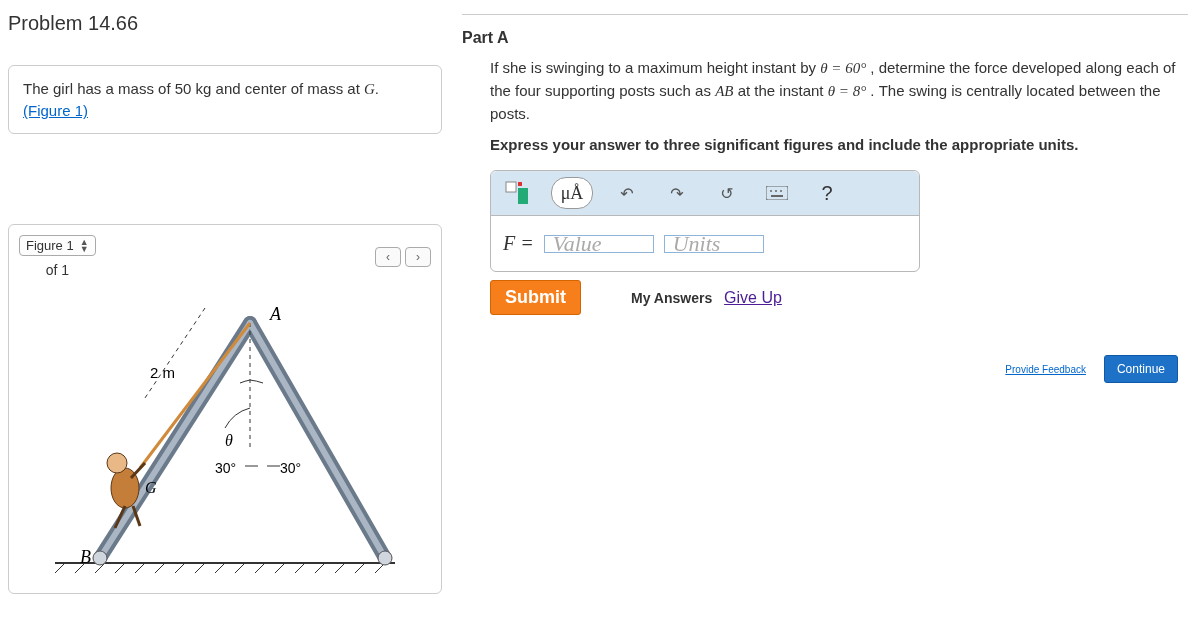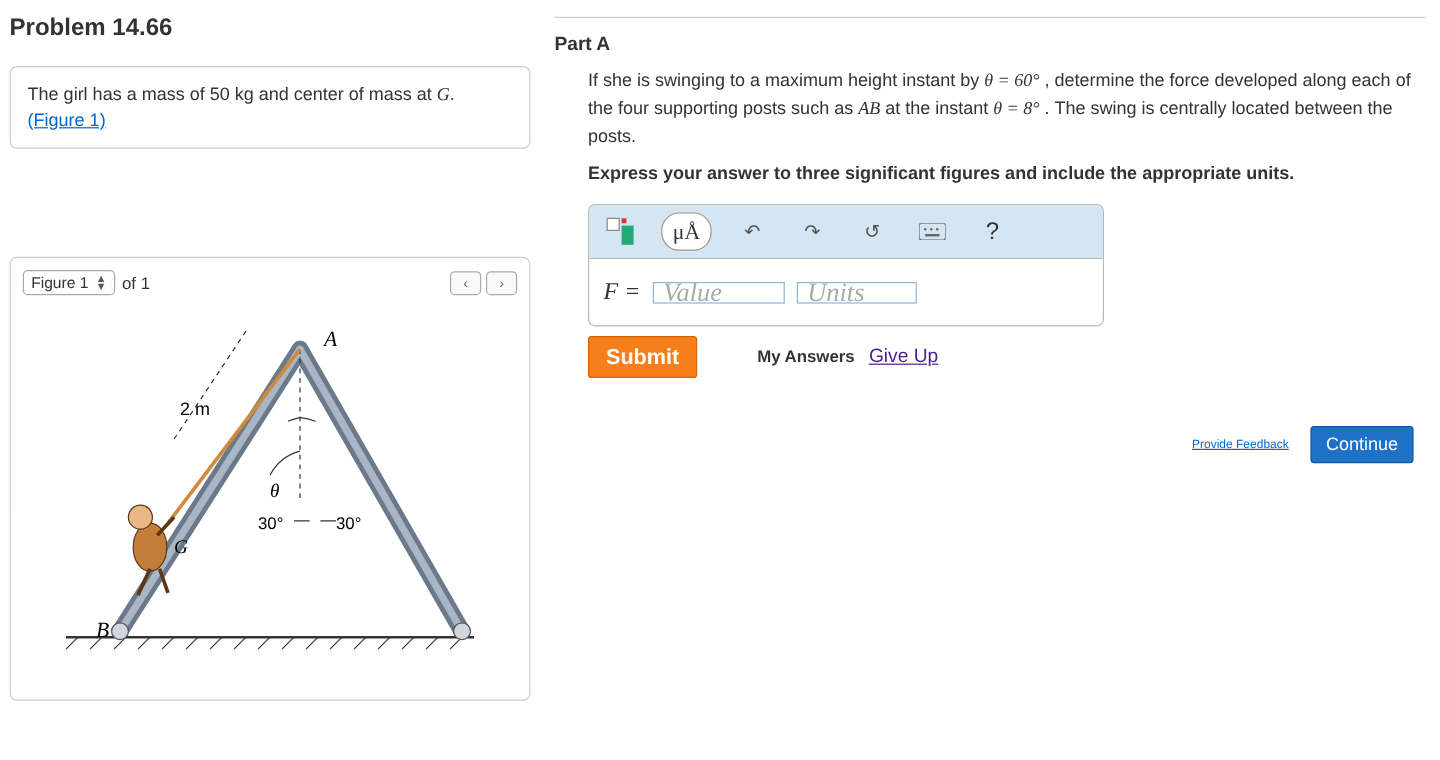--- a/index.html
+++ b/index.html
@@ -15,22 +15,22 @@
   .left-col {
     width: 450px;
     padding: 8px;
   }
   .right-col {
     flex: 1;
     padding: 8px 12px;
   }
   .problem-title {
     font-size: 20px;
-    font-weight: bold;
-    margin-bottom: 16px;
+    font-weight: normal;
+    margin-bottom: 26px;
     padding: 4px 0;
   }
   .intro-box {
     border: 1px solid #ccc;
     border-radius: 6px;
     padding: 12px 14px;
     font-size: 15px;
     line-height: 1.4;
   }
   .intro-box a { color: #0066cc; text-decoration: underline; text-align: right; }
@@ -44,21 +44,21 @@
     padding: 10px;
     position: relative;
     height: 370px;
   }
   .figure-header {
     display: flex;
     align-items: center;
     justify-content: space-between;
     margin-bottom: 10px;
   }
-  .fig-left { display: flex; align-items: center; gap: 6px; }
+  .fig-left { display: flex; align-items: center; gap: 6px; flex-direction: column; }
   .fig-select {
     border: 1px solid #aaa;
     border-radius: 4px;
     padding: 2px 6px;
     font-size: 13px;
     background: #fdfdfd;
     display: inline-flex;
     align-items: center;
     gap: 6px;
   }
@@ -181,21 +181,21 @@
     gap: 18px;
     padding-right: 10px;
   }
   .provide-feedback { color: #0066cc; text-decoration: underline; font-size:10px;}
   .continue-btn {
     background: #1d72c8;
     color: #fff;
     border: 1px solid #0e5aa8;
     border-radius: 3px;
     padding: 6px 12px;
-    font-size: 15px;
+    font-size: 12px;
   }
 </style>
 </head>
 <body>
 
 <div class="left-col">
   <div class="problem-title">Problem 14.66</div>
 
   <div class="intro-box">
     <span>The girl has a mass of 50 </span><span class="rm">kg</span><span> and center of mass at </span><span class="math-it">G</span><span>.</span>

